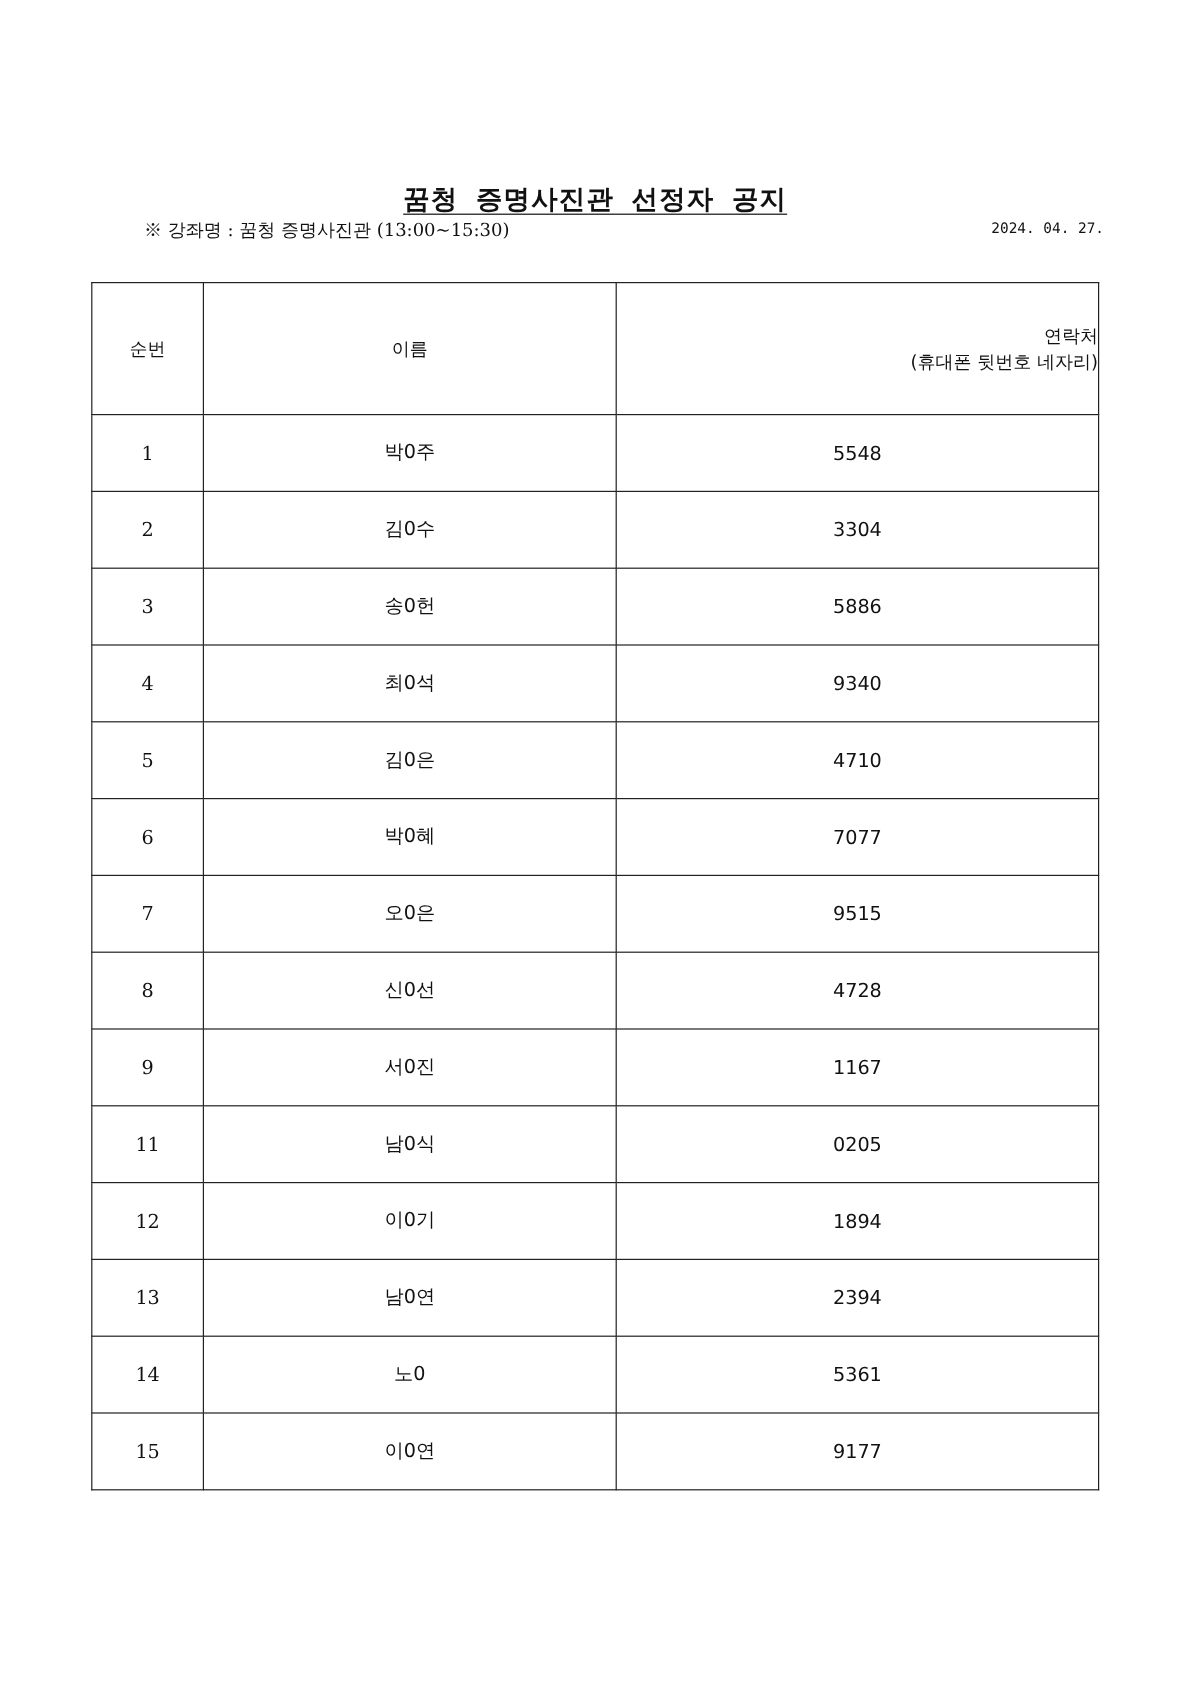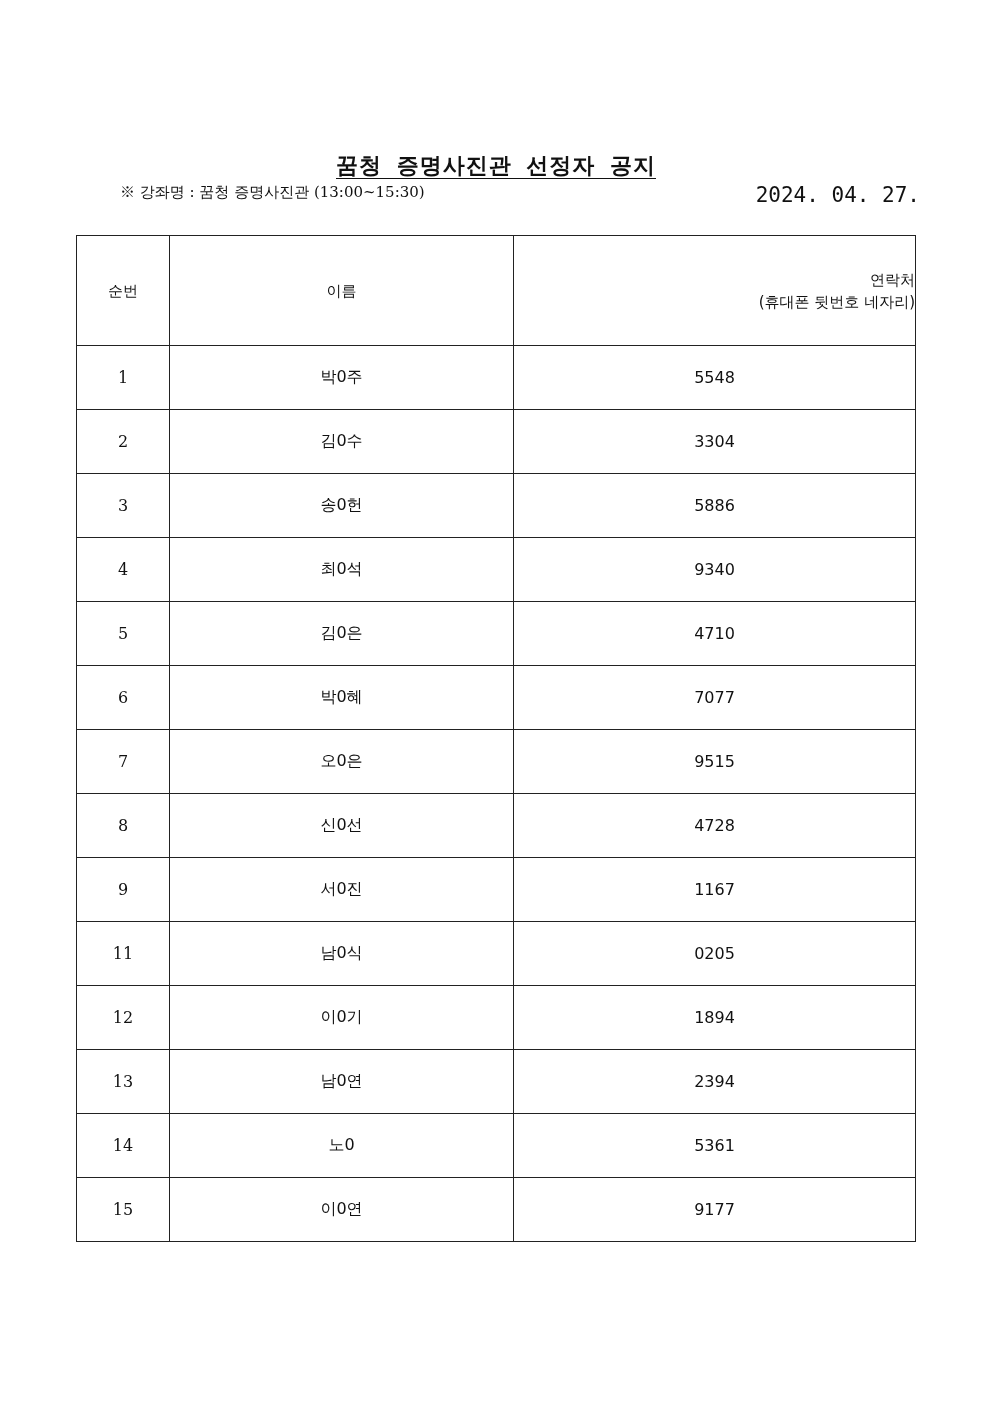--- a/index.html
+++ b/index.html
@@ -37,21 +37,21 @@
       left: 72px;
       top: 183px;
       font-size: 15px;
       font-family: "DejaVu Serif", "Liberation Serif", serif;
       margin-left: 48px;
     }
     .meta-right {
       position: absolute;
       right: 72px;
       top: 183px;
-      font-size: 21px;
+      font-size: 12px;
       font-family: "DejaVu Sans Mono", "Liberation Mono", monospace;
     }
     table.roster {
       position: absolute;
       left: 76px;
       top: 235px;
       width: 839px;
       border-collapse: collapse;
       table-layout: fixed;
     }

